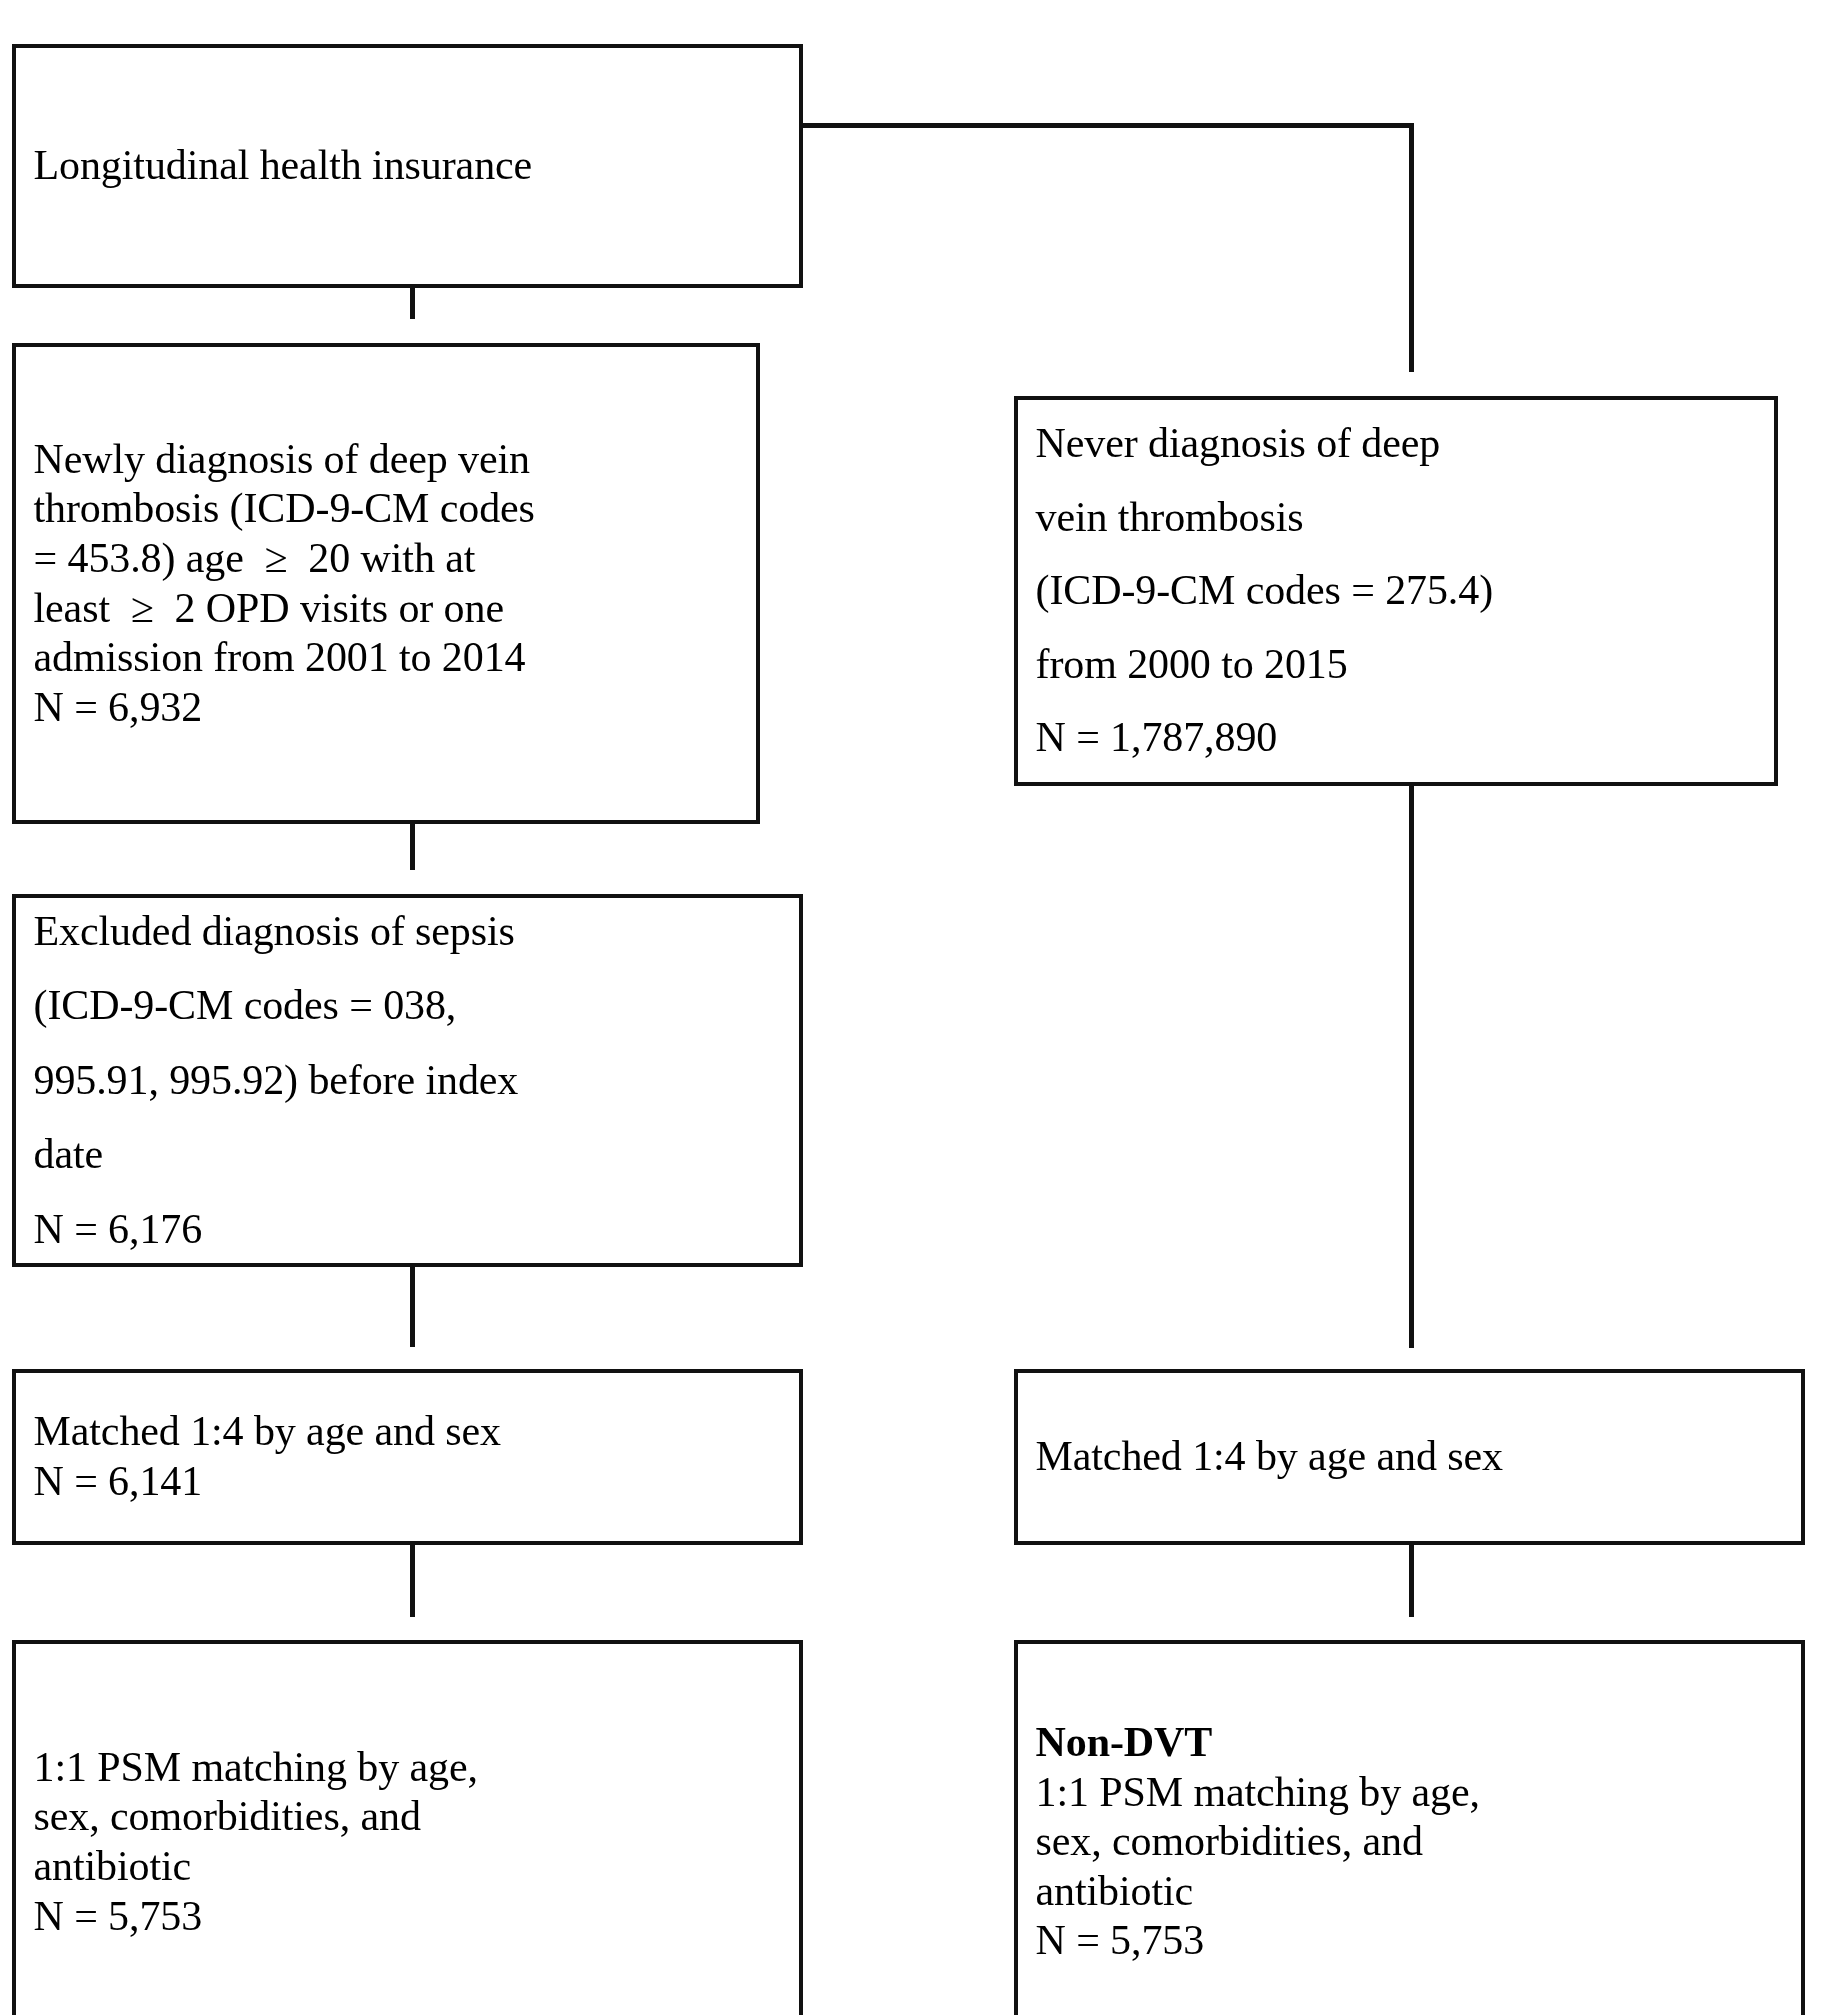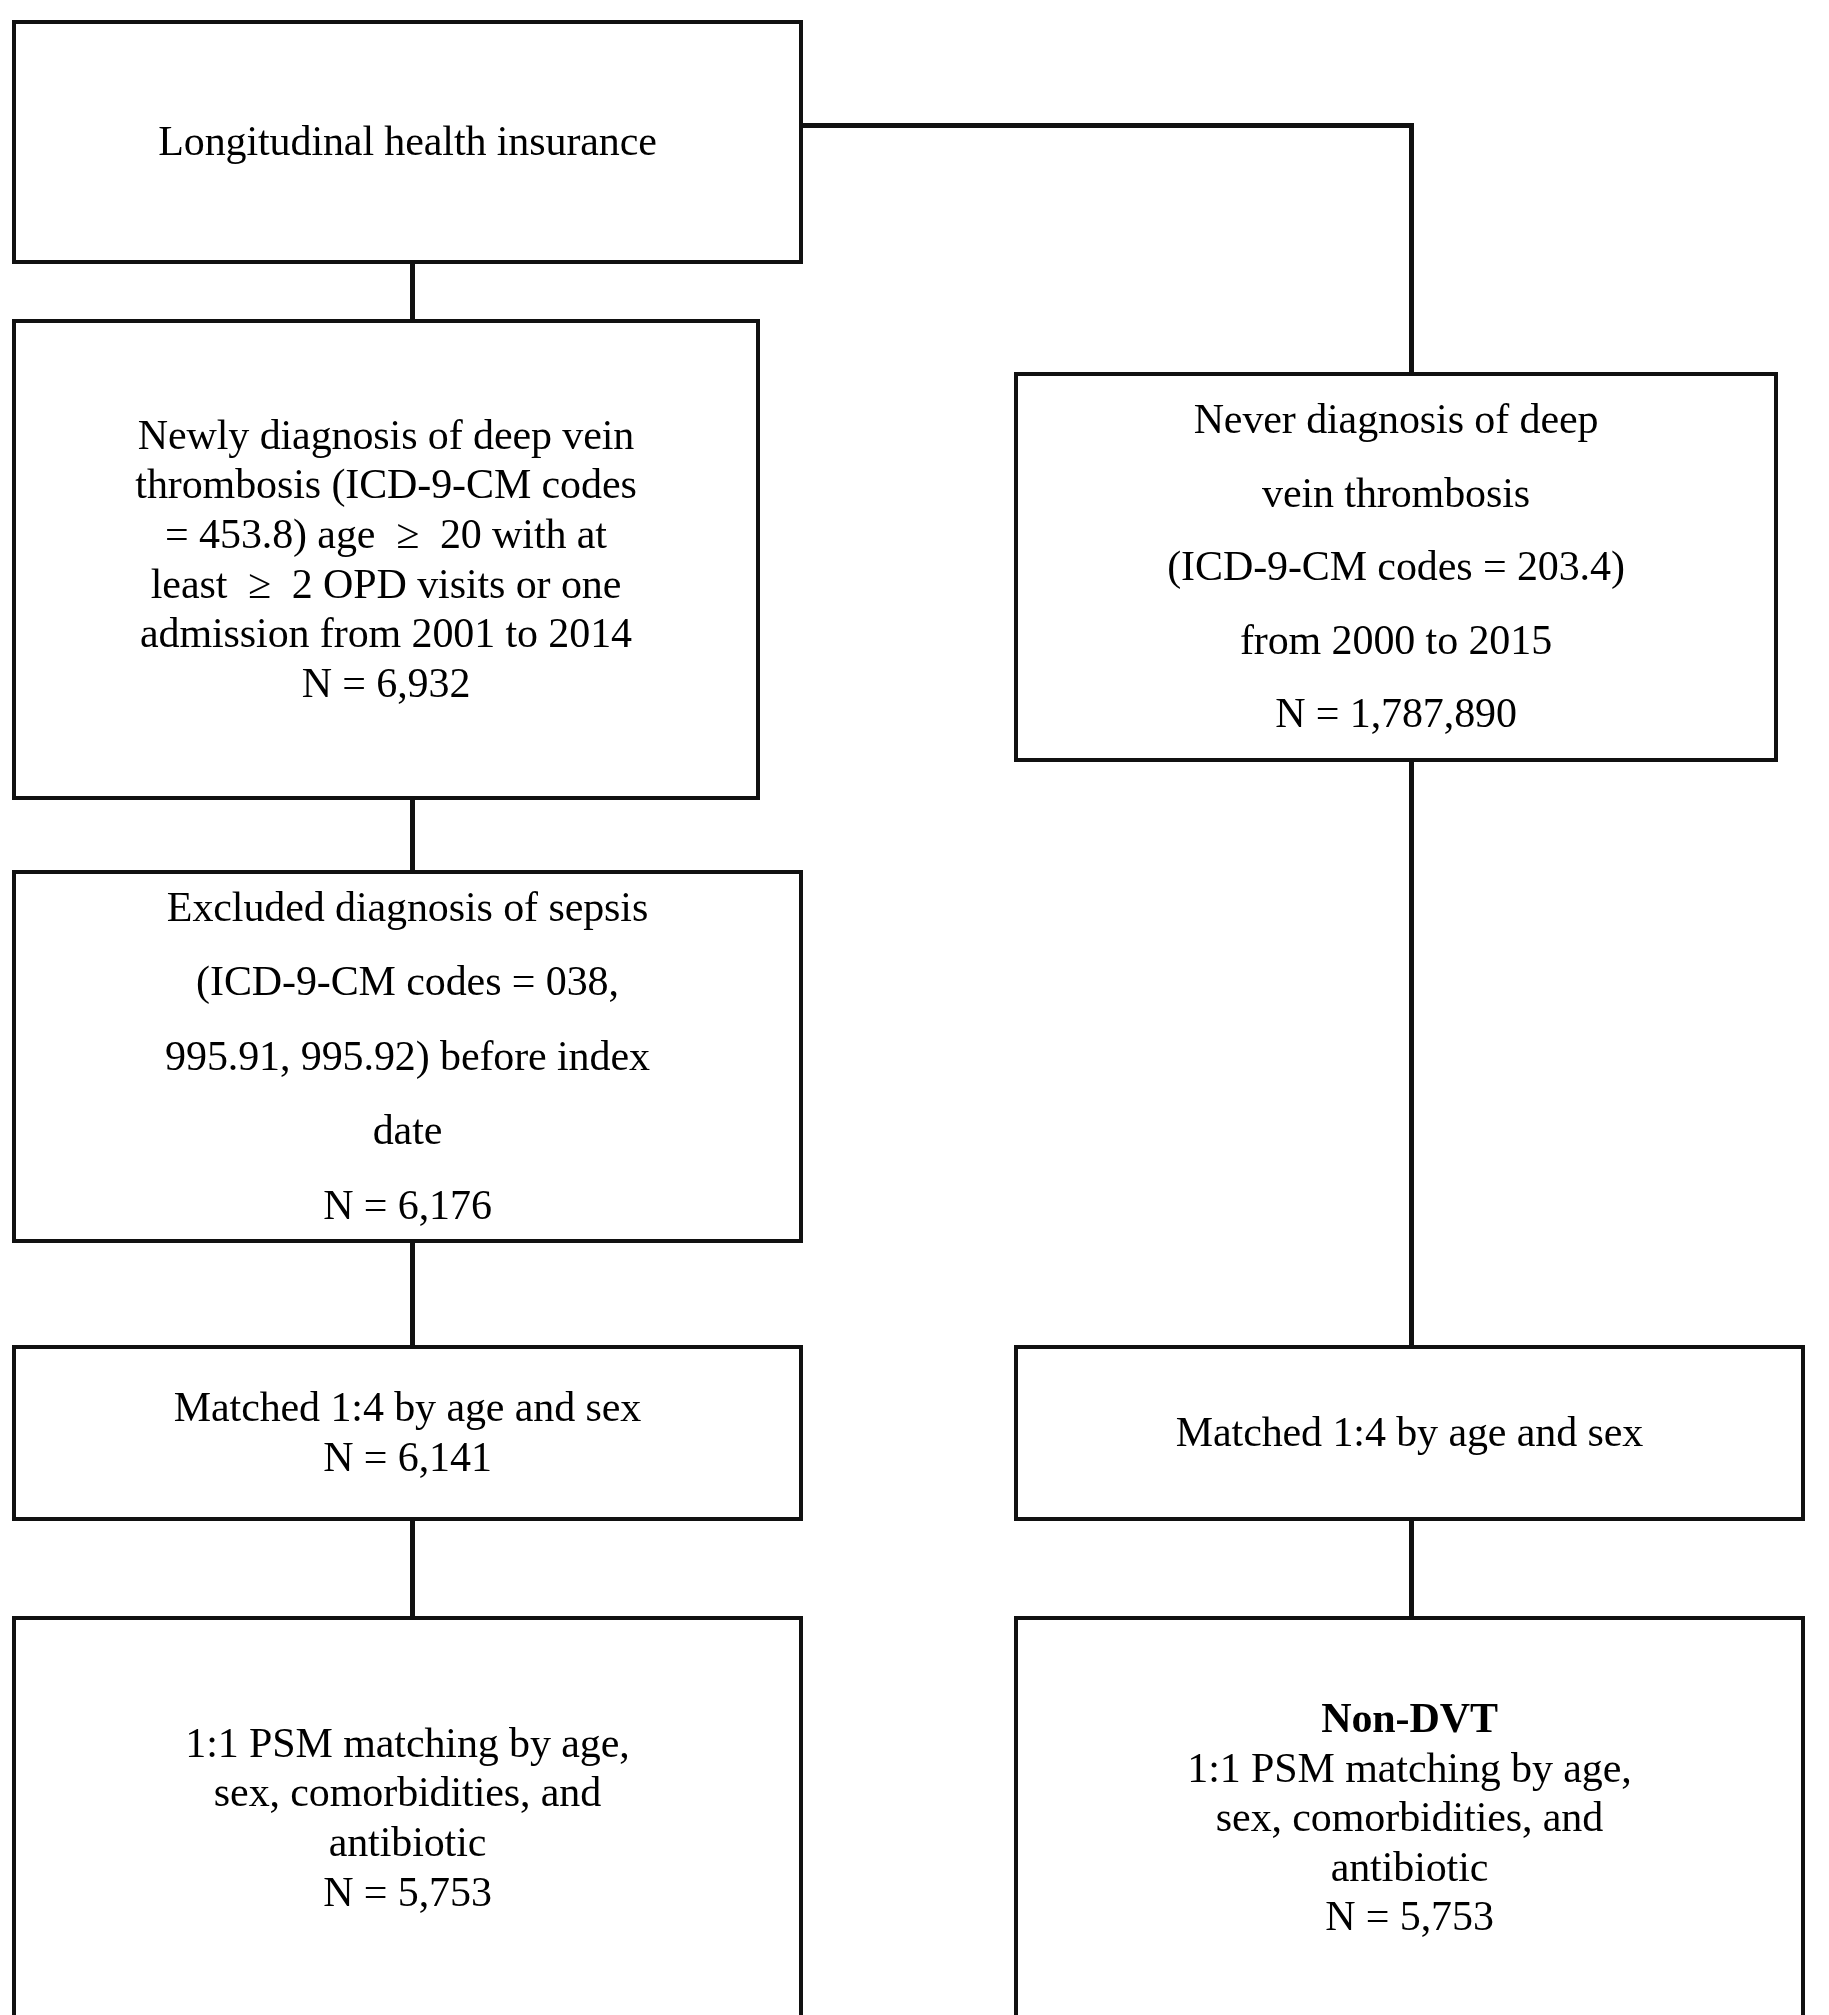--- a/index.html
+++ b/index.html
@@ -18,22 +18,23 @@
   }
   .node {
     position: absolute;
     box-sizing: border-box;
     border: 4px solid #111111;
     background: #ffffff;
     display: flex;
     flex-direction: column;
     align-items: center;
     justify-content: center;
-    text-align: center;
+    text-align: left;
     padding: 6.7px 17.5px;
+    margin-top: 24px;
   }
   .node .line {
     display: block;
     width: 100%;
     font-size: 42px;
     line-height: 1.18;
     letter-spacing: -0.1px;
     white-space: pre;
   }
   .node .line.bold {
@@ -79,21 +80,21 @@
     <span class="line">thrombosis (ICD-9-CM codes</span>
     <span class="line">= 453.8) age  ≥  20 with at</span>
     <span class="line">least  ≥  2 OPD visits or one</span>
     <span class="line">admission from 2001 to 2014</span>
     <span class="line">N = 6,932</span>
   </div>
 
   <div class="node" style="left:1014px; top:372px; width:764px; height:390px;gap:24px;">
     <span class="line">Never diagnosis of deep</span>
     <span class="line">vein thrombosis</span>
-    <span class="line">(ICD-9-CM codes = 203.4)</span>
+    <span class="line">(ICD-9-CM codes = 275.4)</span>
     <span class="line">from 2000 to 2015</span>
     <span class="line">N = 1,787,890</span>
   </div>
 
   <div class="node" style="left:12px; top:870px; width:791px; height:373px;gap:25px;">
     <span class="line">Excluded diagnosis of sepsis</span>
     <span class="line">(ICD-9-CM codes = 038,</span>
     <span class="line">995.91, 995.92) before index</span>
     <span class="line">date</span>
     <span class="line">N = 6,176</span>

